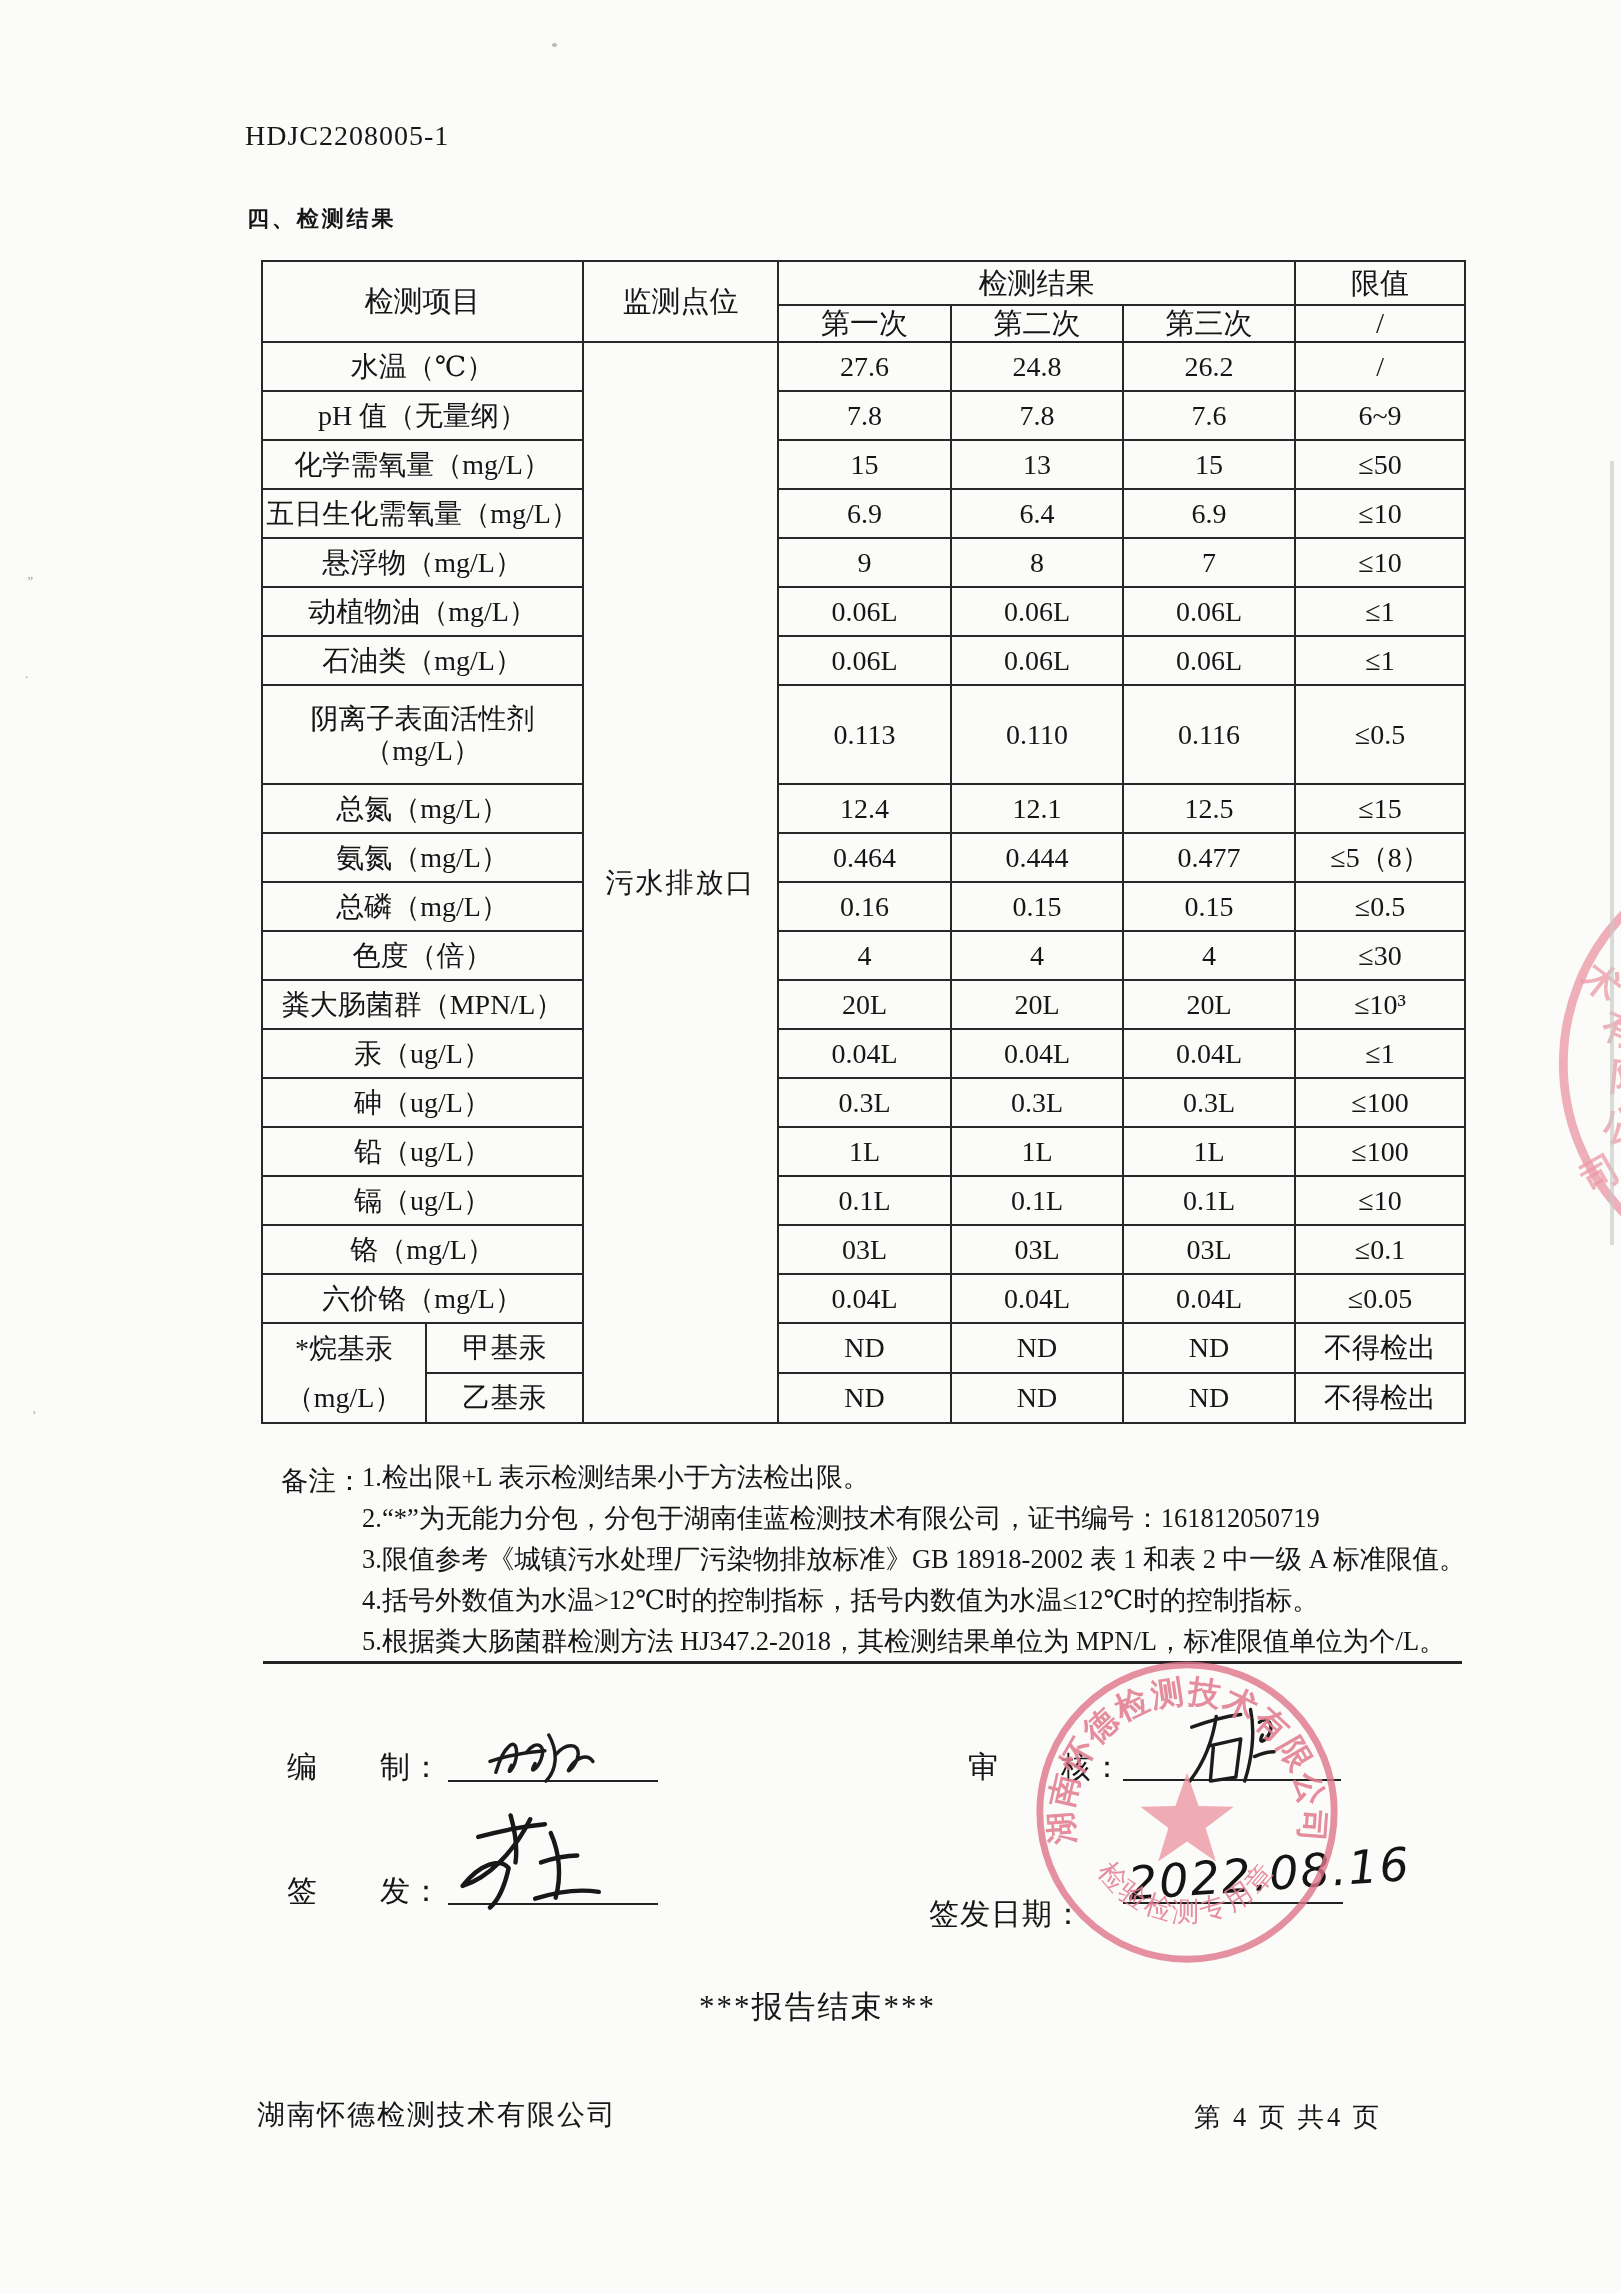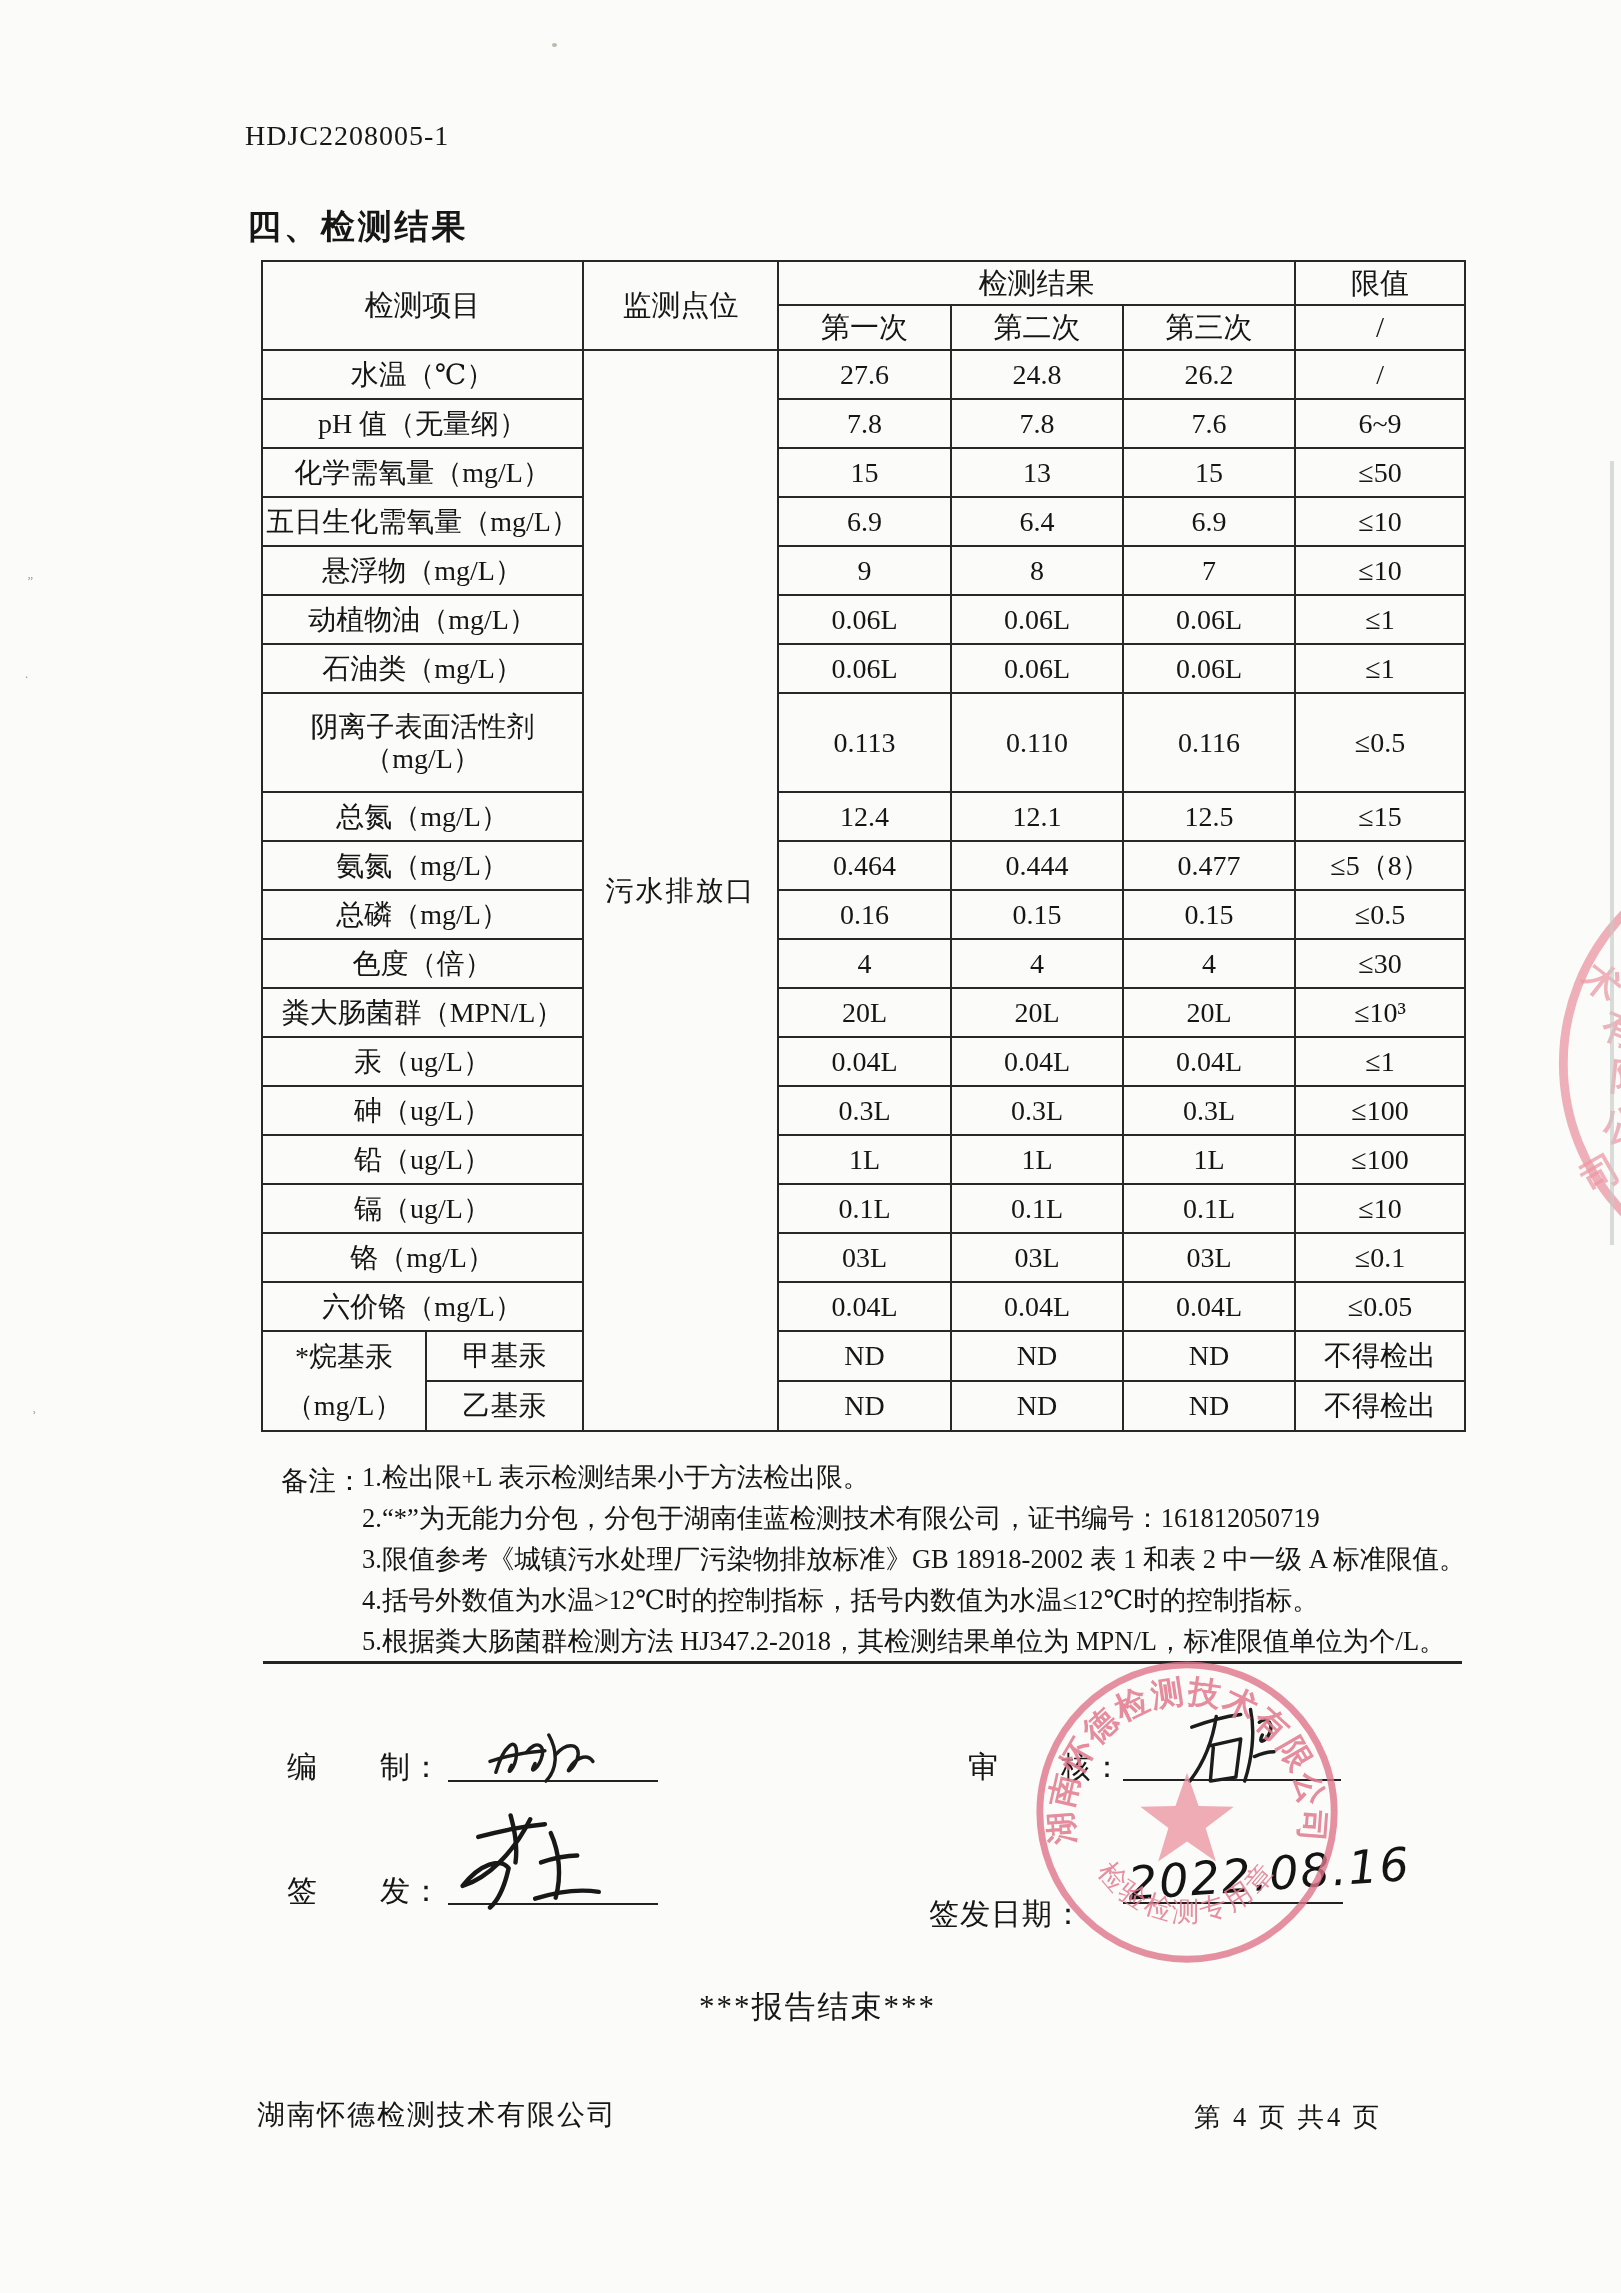--- a/index.html
+++ b/index.html
@@ -5,28 +5,28 @@
   * { margin:0; padding:0; box-sizing:border-box; }
   html,body { background:#9a9a9a; }
   .page {
     position:relative; width:1621px; height:2294px;
     background:#fbfbf9; overflow:hidden;
     font-family:"Liberation Serif","DejaVu Serif",serif;
     color:#161616;
   }
   .doc-number { position:absolute; left:245px; top:120px; font-size:28px; letter-spacing:1px; }
   .project-title { position:absolute; left:823px; top:120px; font-size:28px; letter-spacing:1px; }
-  .section-title { position:absolute; left:247px; top:204px; font-size:34px; font-weight:bold; letter-spacing:2.9px; }
+  .section-title { position:absolute; left:247px; top:204px; font-size:22px; font-weight:bold; letter-spacing:2.9px; }
 
   table.report { position:absolute; left:261px; top:260px; width:1201px;
     border-collapse:collapse; table-layout:fixed; border:2.9px solid #222; }
   table.report td { border:2px solid #282828; text-align:center; vertical-align:middle;
     font-size:28px; line-height:1.12; padding:0; overflow:hidden; }
   table.report tr.h1 td { height:44px; font-size:29px; }
-  table.report tr.h2 td { height:45px; font-size:29px; border-bottom:2.9px solid #222; }
+  table.report tr.h2 td { height:37px; font-size:29px; border-bottom:2.9px solid #222; }
   table.report tr.r  td { height:49px; }
   table.report tr.tall td { height:99px; }
   td.item { white-space:pre-line; }
   td.point-cell { font-size:29px; letter-spacing:2px; }
   td.alkyl-group span { display:block; line-height:49px; }
 
   .notes { position:absolute; left:281px; top:1457px; width:1180px; font-size:26.5px; }
   .notes .note-label { position:absolute; left:0; top:5.9px; font-size:27.4px; }
   .notes .note-items { margin-left:81px; }
   .notes .note-items div { height:41px; line-height:41px; white-space:nowrap; }

